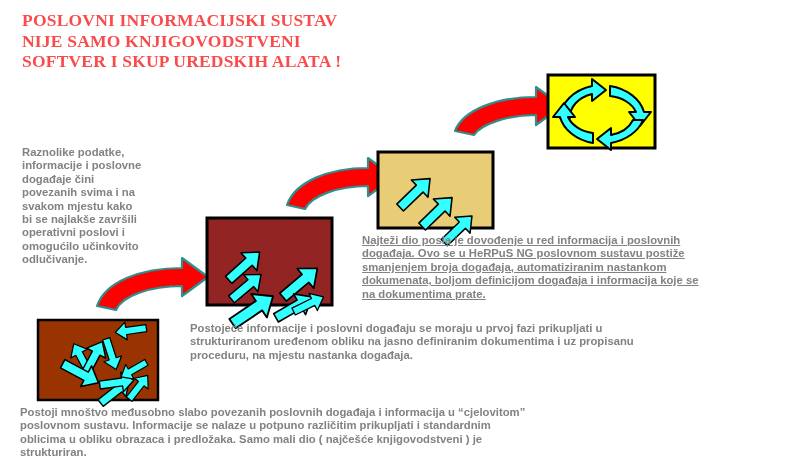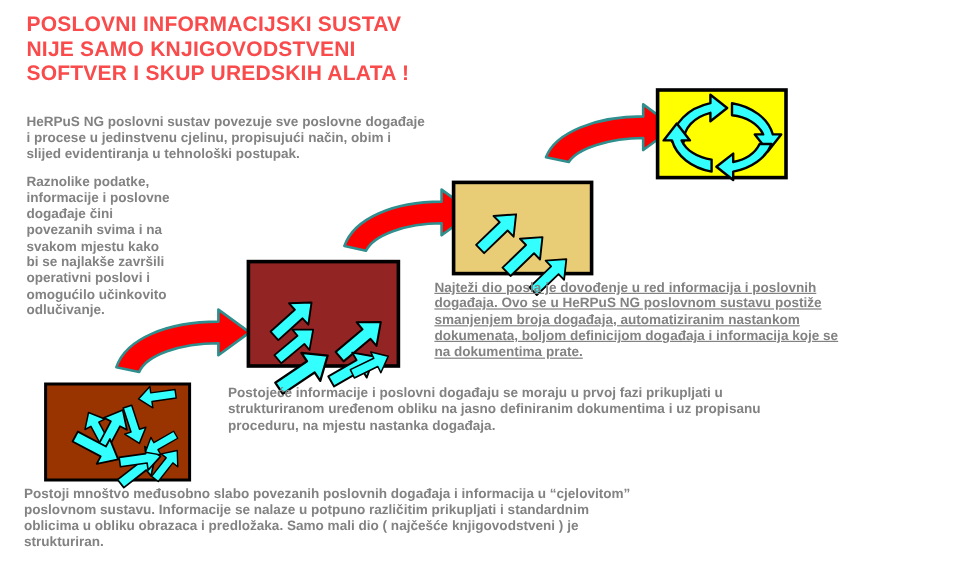--- a/index.html
+++ b/index.html
@@ -24,20 +24,21 @@
   .title {
     left: 22px;
     top: 10px;
     width: 460px;
     color: #f94b4b;
     font-weight: bold;
     font-size: 17.5px;
     line-height: 20.5px;
     letter-spacing: 0.2px;
     white-space: pre-line;
+    font-family: Liberation Serif, serif;
   }
 
   .body-text {
     color: #828282;
     font-weight: bold;
     font-size: 11.3px;
     line-height: 13.4px;
     white-space: pre-line;
   }
 
@@ -181,23 +182,20 @@
         <path d="M593,143 A44,34 0 0 1 560,117 L553,117 L564,103 L575,117 L568,117
                  A32,24 0 0 0 593,133 Z"></path>
       </g>
     </g>
   </svg>
 
   <div class="abs title" id="slide-title">POSLOVNI INFORMACIJSKI SUSTAV
 NIJE SAMO KNJIGOVODSTVENI
 SOFTVER I SKUP UREDSKIH ALATA !</div>
 
-  <div class="abs body-text" id="txt-intro">HeRPuS NG poslovni sustav povezuje sve poslovne događaje
-i procese u jedinstvenu cjelinu, propisujući način, obim i
-slijed evidentiranja u tehnološki postupak.</div>
 
   <div class="abs body-text" id="txt-left">Raznolike podatke,
 informacije i poslovne
 događaje čini
 povezanih svima i na
 svakom mjestu kako
 bi se najlakše završili
 operativni poslovi i
 omogućilo učinkovito
 odlučivanje.</div>

